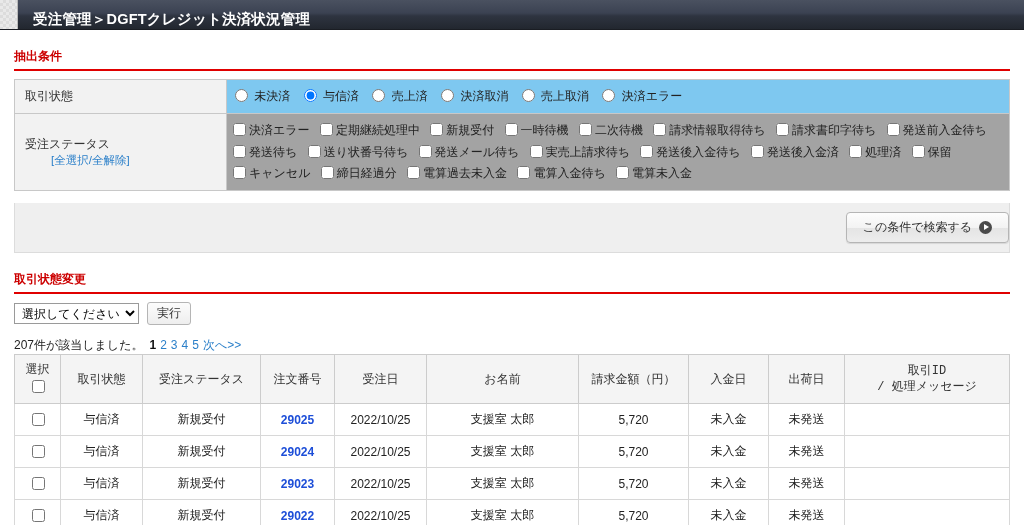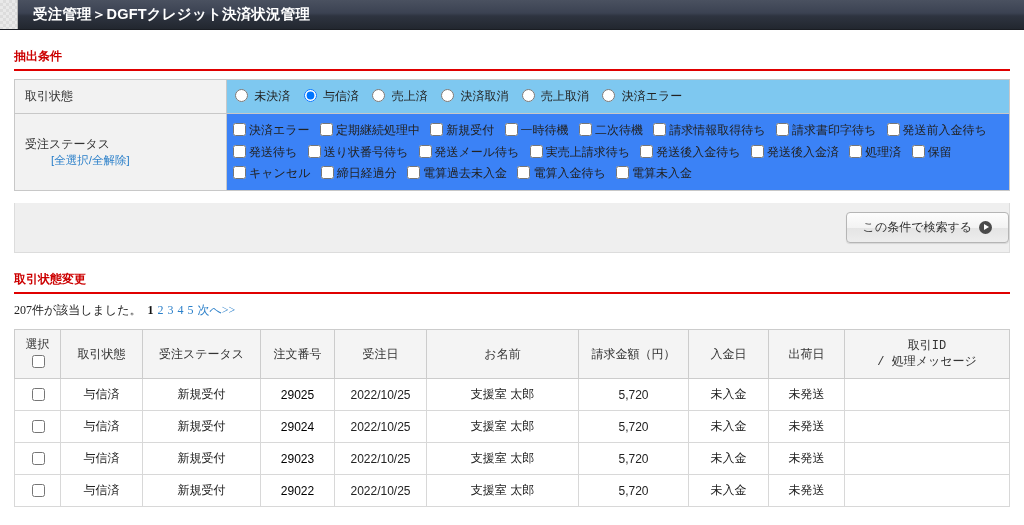--- a/index.html
+++ b/index.html
@@ -12,21 +12,21 @@
     color: #222222;
     overflow: hidden;
   }
 
   
   .titlebar {
     position: relative;
     height: 30px;
     background: linear-gradient(to bottom, #4a5160 0%, #3b4252 45%, #2e3440 55%, #22272f 100%);
     display: flex;
-    align-items: center;
+    align-items: flex-end;
     border-bottom: 1px solid #1a1d23;
   }
   .titlebar-edge {
     width: 18px;
     height: 100%;
     background-color: #e9e9e9;
     background-image:
       linear-gradient(45deg, #dcdcdc 25%, transparent 25%, transparent 75%, #dcdcdc 75%),
       linear-gradient(45deg, #dcdcdc 25%, transparent 25%, transparent 75%, #dcdcdc 75%);
     background-size: 6px 6px;
@@ -77,21 +77,21 @@
     background: #f2f2f2;
     padding: 8px 10px;
     font-size: 12px;
     color: #333;
   }
   td.f-value-blue {
     background: #7ec8f0;
     padding: 5px 8px;
   }
   td.f-value-white {
-    background: #3b82f6;
+    background: #a3a3a3;
     padding: 6px 6px;
     line-height: 1.75;
   }
   .selall {
     color: #2a7fc9;
     margin-left: 26px;
     font-size: 11.5px;
     white-space: nowrap;
   }
   .selall a { color: #2a7fc9; text-decoration: none; cursor: pointer; margin-top: 46px; }
@@ -170,22 +170,20 @@
     border-radius: 3px;
     font-size: 12px;
     padding: 2px 9px;
     color: #333;
     cursor: pointer;
   }
 
   .result-line {
     font-size: 12px;
     color: #222;
-    margin-bottom: 10px;
-    font-family: Liberation Serif, serif;
   }
   .result-line .pg-cur { font-weight: bold; color: #111; margin: 0 2px 0 6px; }
   .result-line .pg { color: #2a7fc9; text-decoration: none; margin: 0 2px; cursor: pointer; }
 
   
   table.results {
     width: 996px;
     border-collapse: collapse;
     border: 1px solid #cccccc;
     table-layout: fixed;
@@ -202,21 +200,21 @@
   }
   table.results td {
     border: 1px solid #d8d8d8;
     font-size: 12px;
     padding: 6px 6px;
     text-align: center;
     color: #222;
     height: 25px;
   }
   td.num { text-align: right; padding-right: 12px; }
-  td.ordno a { color: #000000; text-decoration: none; cursor: pointer; }
+  td.ordno a { color: #1d4ed8; text-decoration: none; cursor: pointer; font-weight: bold; }
 
   .c-sel   { width: 46px; }
   .c-state { width: 82px; }
   .c-ostat { width: 118px; }
   .c-ono   { width: 74px; }
   .c-date  { width: 92px; }
   .c-name  { width: 152px; margin-left: 41px; }
   .c-amt   { width: 110px; margin-top: 44px; }
   .c-pay   { width: 80px; }
   .c-ship  { width: 76px; }
@@ -301,20 +299,26 @@
   <div class="search-band">
     <button class="btn-search">
       <span>この条件で検索する</span>
       <span class="arrow-circle"></span>
     </button>
   </div>
 
   <div class="section-head">取引状態変更</div>
   <div class="section-rule"></div>
 
+  <div class="ctrl-row">
+    <select class="status-select">
+      <option>選択してください</option>
+    </select>
+    <button class="btn-exec">実行</button>
+  </div>
 
   <div class="result-line">
     <span>207件が該当しました。</span><span class="pg-cur">1</span><a class="pg">2</a><a class="pg">3</a><a class="pg">4</a><a class="pg">5</a><a class="pg">次へ&gt;&gt;</a>
   </div>
 
   <table class="results">
     <thead>
       <tr>
         <th class="c-sel">
           <div>選択</div>

